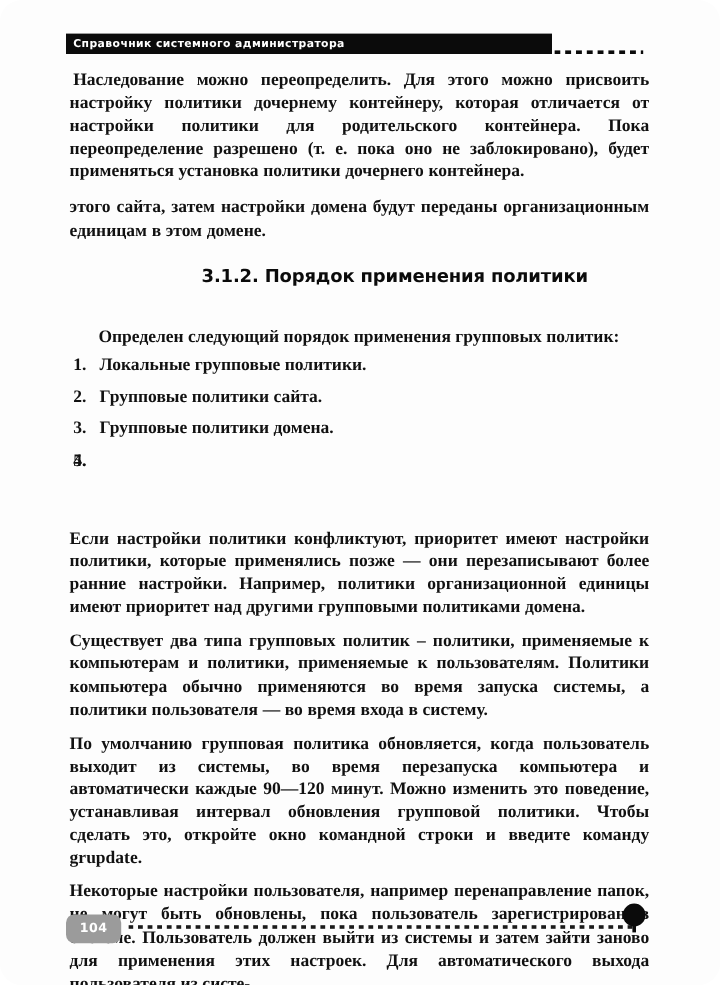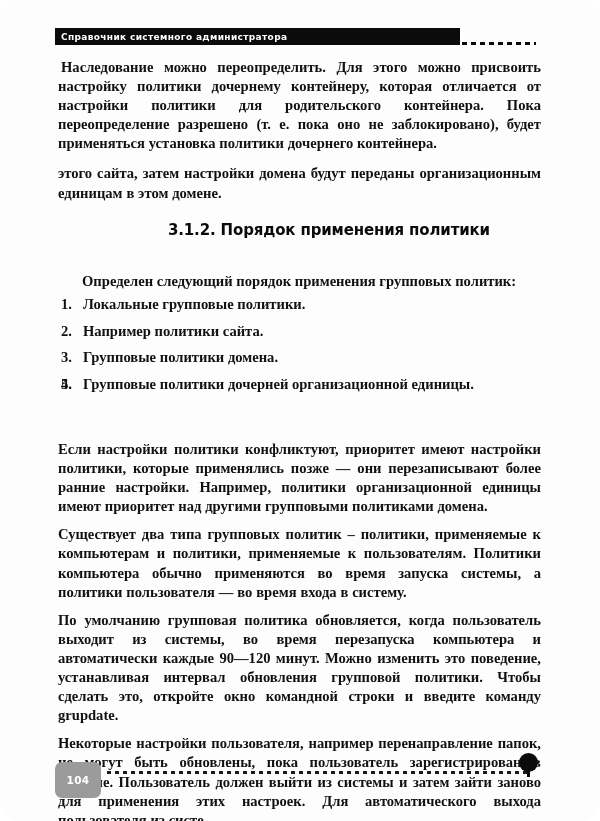--- a/index.html
+++ b/index.html
@@ -158,21 +158,21 @@
     top: 744px;
     width: 600px;
     height: 77px;
   }
 
   .page-badge {
     position: absolute;
     left: 55px;
     top: 18px;
     width: 46px;
-    height: 36px;
+    height: 24px;
     background: #9b9b9b;
     border-radius: 7px;
     color: #ffffff;
     font-family: "DejaVu Sans", "Liberation Sans", sans-serif;
     font-size: 10.5px;
     font-weight: 600;
     display: flex;
     align-items: center;
     justify-content: center;
     letter-spacing: 0.4px;
@@ -229,32 +229,31 @@
 
   <div class="lead-in">Определен следующий порядок применения групповых политик:</div>
 
   <ol class="policy-list">
     <li>
       <span class="num">1.</span>
       <span>Локальные групповые политики.</span>
     </li>
     <li>
       <span class="num">2.</span>
-      <span>Например политики сайта.</span>
+      <span>Групповые политики сайта.</span>
     </li>
     <li>
       <span class="num">3.</span>
       <span>Групповые политики домена.</span>
     </li>
     <li>
       <span class="num">4.</span>
     </li>
     <li>
       <span class="num">5.</span>
-      <span>Групповые политики дочерней организационной единицы.</span>
     </li>
   </ol>
 
   <div class="lower">
     <p class="para no-indent tight">Если настройки политики конфликтуют, приоритет имеют настройки политики, которые применялись позже — они перезаписывают более ранние настройки. Например, политики организационной единицы имеют приоритет над другими групповыми политиками домена.</p>
     <p class="para no-indent tight">Существует два типа групповых политик – политики, применяемые к компьютерам и политики, применяемые к пользователям. Политики компьютера обычно применяются во время запуска системы, а политики пользователя — во время входа в систему.</p>
     <p class="para no-indent tight">По умолчанию групповая политика обновляется, когда пользователь выходит из системы, во время перезапуска компьютера и автоматически каждые 90—120 минут. Можно изменить это поведение, устанавливая интервал обновления групповой политики. Чтобы сделать это, откройте окно командной строки и введите команду grupdate.</p>
     <p class="para no-indent tight">Некоторые настройки пользователя, например перенаправление папок, не могут быть обновлены, пока пользователь зарегистрирован в системе. Пользователь должен выйти из системы и затем зайти заново для применения этих настроек. Для автоматического выхода пользователя из систе-</p>
   </div>
 

